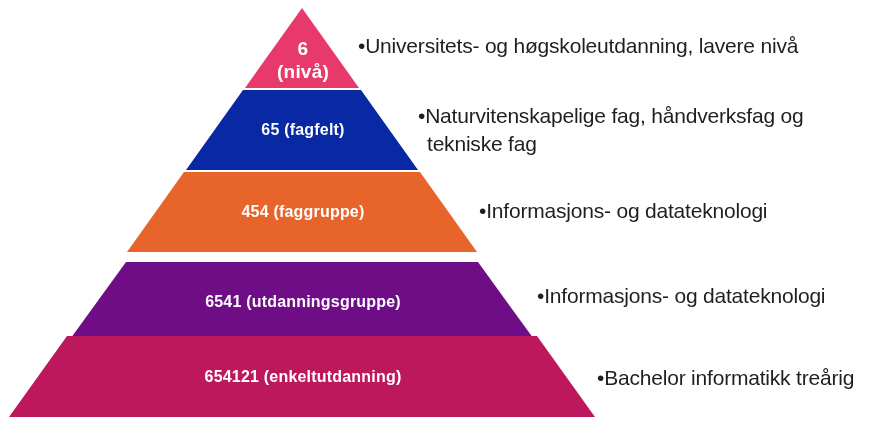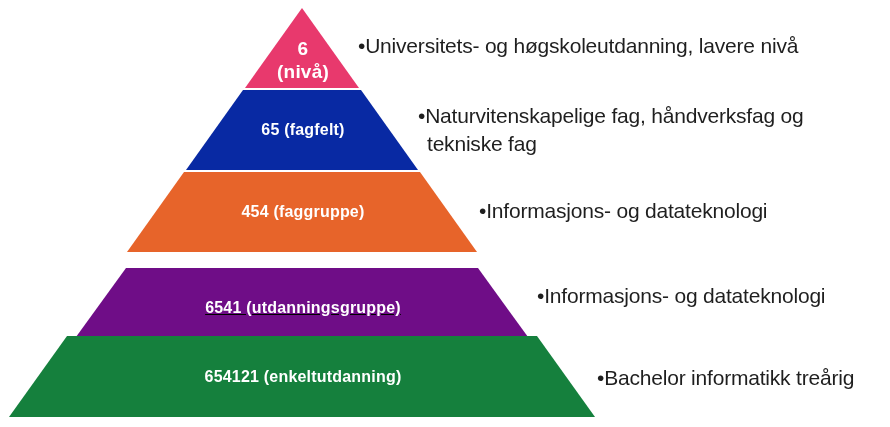--- a/index.html
+++ b/index.html
@@ -50,24 +50,23 @@
     top: 90px;
     height: 80px;
     clip-path: polygon(243px 0px, 361px 0px, 418px 80px, 186px 80px);
   }
   .level-3 {
     top: 172px;
     height: 80px;
     clip-path: polygon(184px 0px, 420px 0px, 477px 80px, 127px 80px);
   }
   .level-4 {
-    top: 268px;
+    top: 262px;
     height: 80px;
     clip-path: polygon(126px 0px, 478px 0px, 536px 80px, 68px 80px);
-    text-decoration: underline;
   }
   .level-5 {
     top: 336px;
     height: 81px;
     clip-path: polygon(67px 0px, 537px 0px, 595px 81px, 9px 81px);
   }
   .desc {
     position: absolute;
     color: #1f1f1f;
     font-size: 21px;
@@ -100,21 +99,21 @@
     </div>
 
     <div class="level level-3" style="background-color: rgb(231, 100, 42);">
       <span class="level-label">454 (faggruppe)</span>
     </div>
 
     <div class="level level-4" style="background-color: rgb(111, 13, 135);">
       <span class="level-label">6541 (utdanningsgruppe)</span>
     </div>
 
-    <div class="level level-5" style="background-color: #15803d;">
+    <div class="level level-5" style="background-color: #be185d;">
       <span class="level-label">654121 (enkeltutdanning)</span>
     </div>
 
   </div>
 
   <div class="desc desc-1" style="color: rgb(31, 31, 31);">•Universitets- og høgskoleutdanning, lavere nivå</div>
 
   <div class="desc desc-2" style="color: rgb(31, 31, 31);">•Naturvitenskapelige fag, håndverksfag og
 tekniske fag</div>
 

